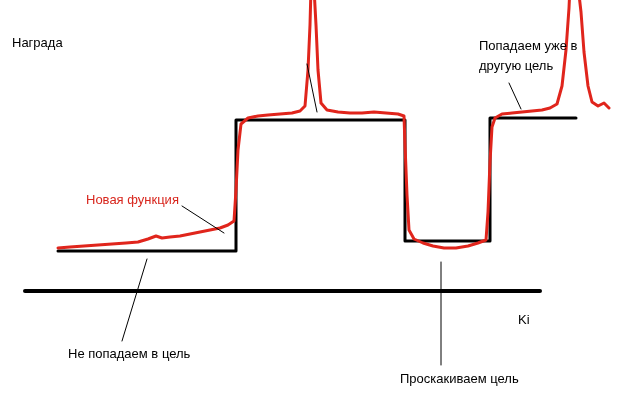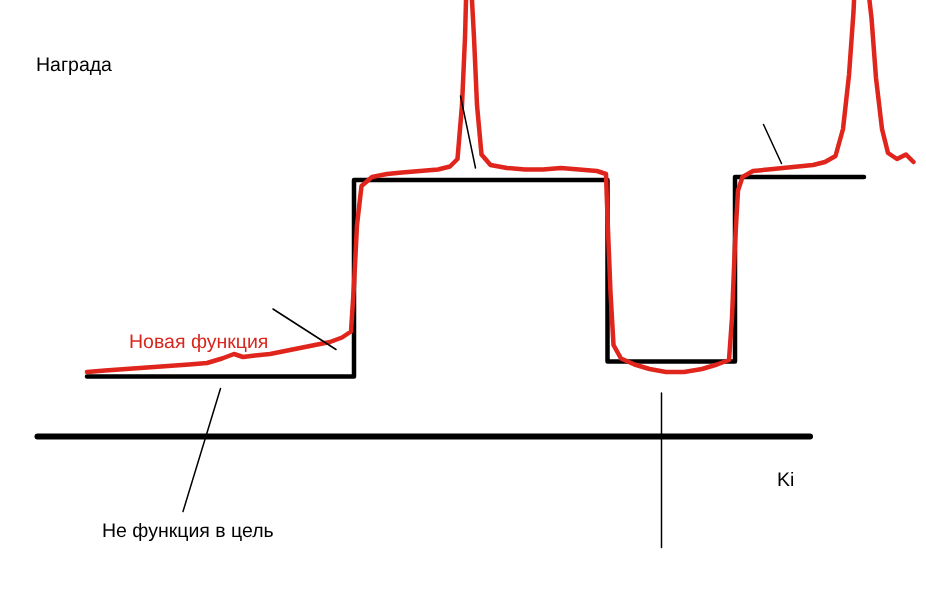--- a/index.html
+++ b/index.html
@@ -12,41 +12,43 @@
     font-family:"Liberation Sans", sans-serif;
   }
   .canvas svg{position:absolute;left:0;top:0;}
   .lbl{
     position:absolute;
     font-size:13px;
     color:#000000;
     white-space:nowrap;
     line-height:20px;
   }
-  .lbl.red{color:#d8261d;margin-top:28px;}
+  .lbl.red{color:#d8261d;}
   .lbl.wrap{white-space:normal;width:108px;}
 </style>
 </head>
 <body>
 
 <div class="canvas">
   <svg id="sketch" width="617" height="408" viewBox="0 0 617 408">
       <polyline points="25,291 540,291" fill="none" stroke="#000000" stroke-width="4" stroke-linecap="round" stroke-linejoin="round"></polyline>
       <polyline points="58,251 236,251 236,120 405,120 405,241 490,241 490,118 576,118" fill="none" stroke="#000000" stroke-width="3" stroke-linecap="round" stroke-linejoin="round"></polyline>
       <polyline points="58,248 70,247 84,246 98,245 112,244 126,243 138,242 148,239 156,236 162,238 170,237 180,236 190,234 200,232 210,230 220,228 228,225 234,221 236,190 238,150 241,124 248,118 258,116 268,115 280,114 292,113 300,111 305,106 308,70 310,25 311,-12 314,-12 316,25 318,70 321,103 327,110 338,112 350,113 362,113 374,112 386,113 398,114 404,116 405,145 407,195 409,230 414,239 423,243 433,246 444,248 456,248 468,246 478,243 486,240 488,212 490,162 492,127 495,118 502,114 512,113 522,112 532,111 542,110 550,108 557,104 562,86 566,50 569,8 570,-14 578,-14 581,12 584,52 588,86 592,102 598,106 604,103 609,108" fill="none" stroke="#e0251c" stroke-width="3" stroke-linecap="round" stroke-linejoin="round"></polyline>
       <polyline points="307,64 317,112" fill="none" stroke="#000000" stroke-width="1" stroke-linecap="round" stroke-linejoin="round"></polyline>
       <polyline points="509,83 521,109" fill="none" stroke="#000000" stroke-width="1" stroke-linecap="round" stroke-linejoin="round"></polyline>
       <polyline points="182,206 224,233" fill="none" stroke="#000000" stroke-width="1" stroke-linecap="round" stroke-linejoin="round"></polyline>
       <polyline points="122,341 147,259" fill="none" stroke="#000000" stroke-width="1" stroke-linecap="round" stroke-linejoin="round"></polyline>
       <polyline points="441,365 441,262" fill="none" stroke="#000000" stroke-width="1" stroke-linecap="round" stroke-linejoin="round"></polyline>
     </svg>
 
-  <div class="lbl" style="left:24px;top:33px">Награда</div>
+  <div class="lbl" style="left:12px;top:33px">Награда</div>
 
 
+  <div class="lbl wrap" style="left:479px;top:36px">Попадаем уже в другую цель</div>
 
   <div class="lbl red" style="left:86px;top:190px">Новая функция</div>
 
-  <div class="lbl" style="left:68px;top:344px">Не функция в цель</div>
+  <div class="lbl" style="left:68px;top:344px">Не попадаем в цель</div>
 
+  <div class="lbl" style="left:400px;top:369px">Проскакиваем цель</div>
 
   <div class="lbl" style="left:518px;top:310px">Ki</div>
 </div>
 
 </body></html>

